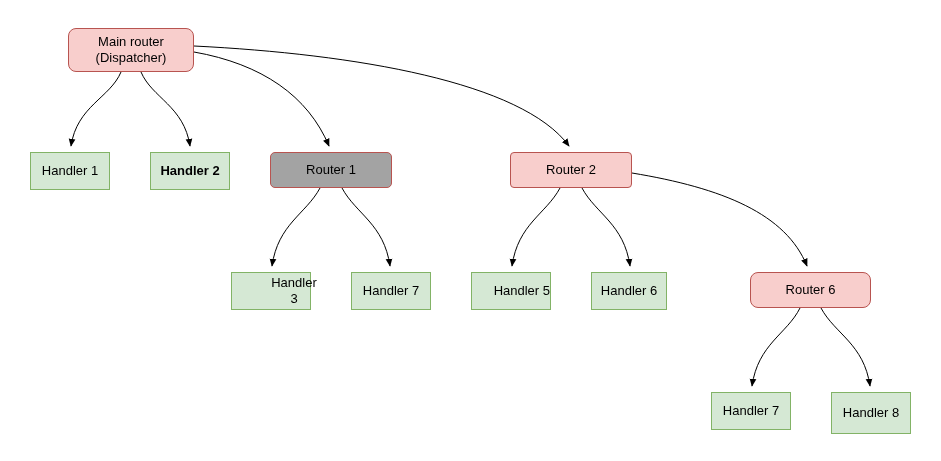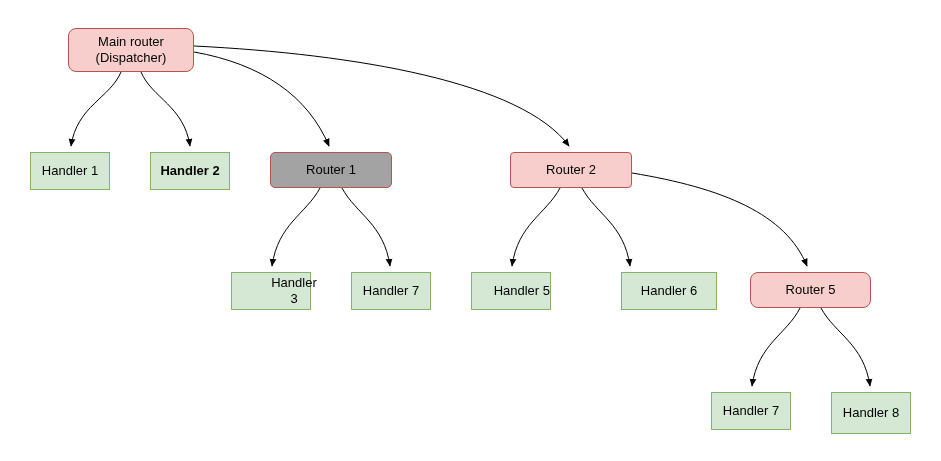--- a/index.html
+++ b/index.html
@@ -84,25 +84,25 @@
     </div>
     <div class="node handler" style="left: 231px; top: 272px; width: 80px; height: 38px; background: rgb(213, 232, 212); border-color: rgb(130, 179, 102); padding-left: 46px;">
       <span>Handler 3</span>
     </div>
     <div class="node handler" style="left: 351px; top: 272px; width: 80px; height: 38px; background: rgb(213, 232, 212); border-color: rgb(130, 179, 102);">
       <span>Handler 7</span>
     </div>
     <div class="node handler" style="left: 471px; top: 272px; width: 80px; height: 38px; background: rgb(213, 232, 212); border-color: rgb(130, 179, 102); justify-content: flex-end;">
       <span>Handler 5</span>
     </div>
-    <div class="node handler" style="left: 591px; top: 272px; width: 96px; height: 38px; background: rgb(213, 232, 212); border-color: rgb(130, 179, 102); margin-left: 30px;">
+    <div class="node handler" style="left: 591px; top: 272px; width: 76px; height: 38px; background: rgb(213, 232, 212); border-color: rgb(130, 179, 102);">
       <span>Handler 6</span>
     </div>
     <div class="node router" style="left: 750px; top: 272px; width: 121px; height: 36px; background: rgb(248, 206, 204); border-color: rgb(184, 84, 80); border-radius: 8px;">
-      <span>Router 5</span>
+      <span>Router 6</span>
     </div>
     <div class="node handler" style="left: 711px; top: 392px; width: 80px; height: 38px; background: rgb(213, 232, 212); border-color: rgb(130, 179, 102);">
       <span>Handler 7</span>
     </div>
     <div class="node handler" style="left: 831px; top: 392px; width: 80px; height: 42px; background: rgb(213, 232, 212); border-color: rgb(130, 179, 102);">
       <span>Handler 8</span>
     </div>
   </div>
 
 </body></html>

